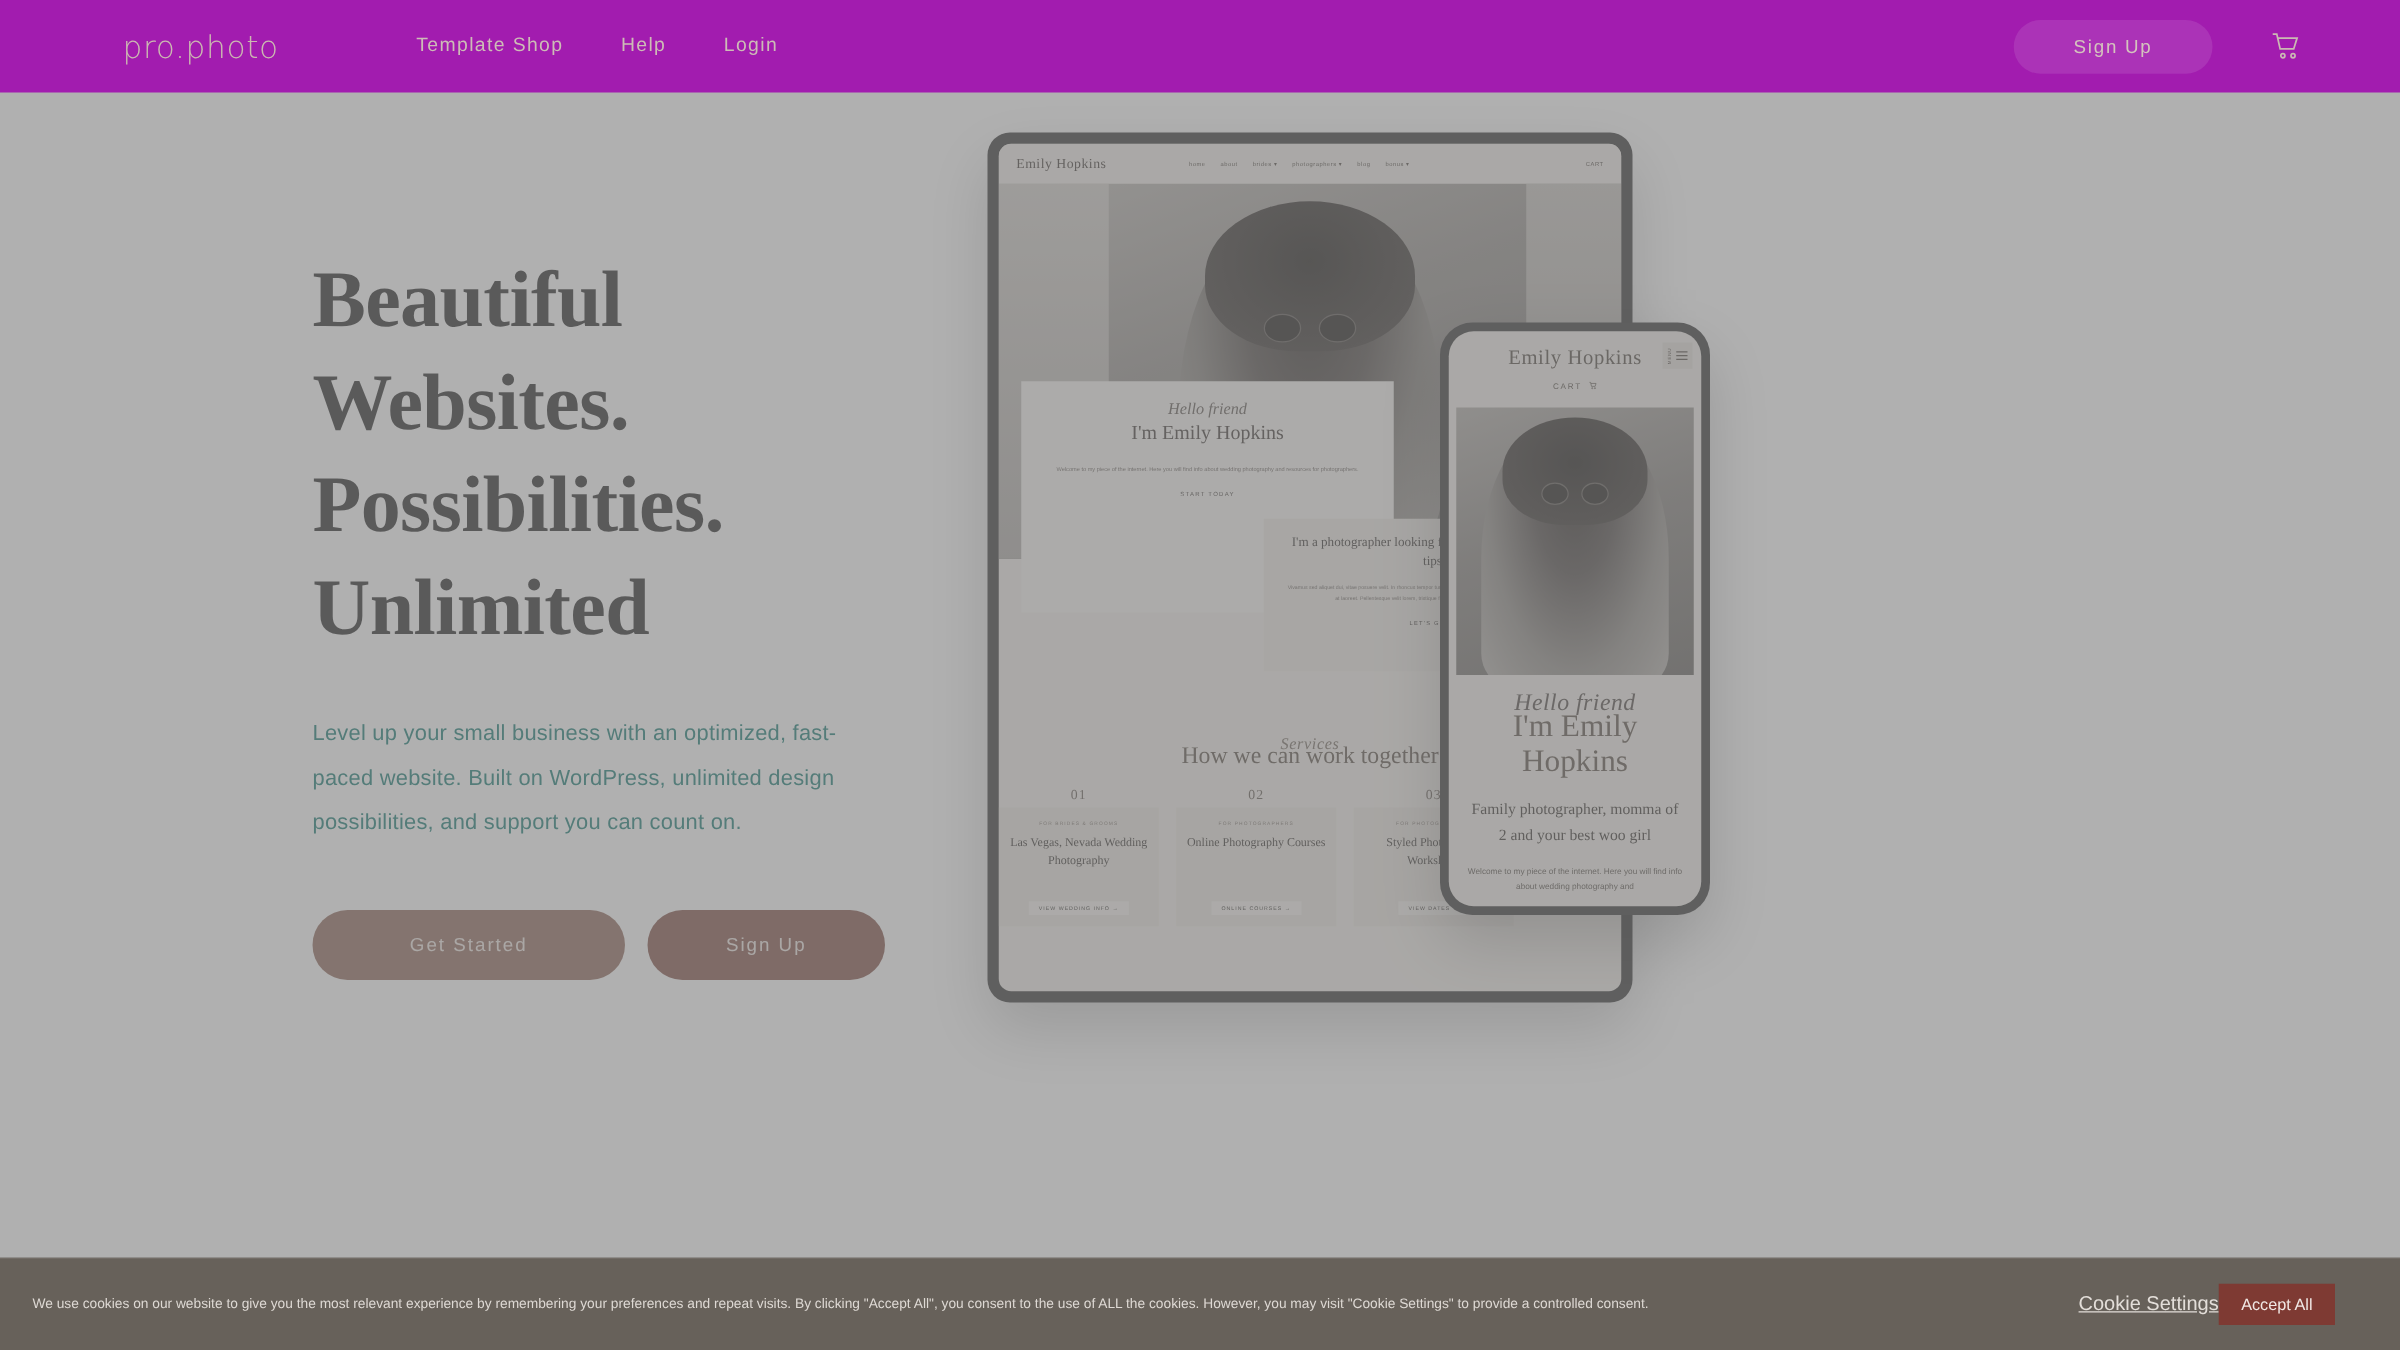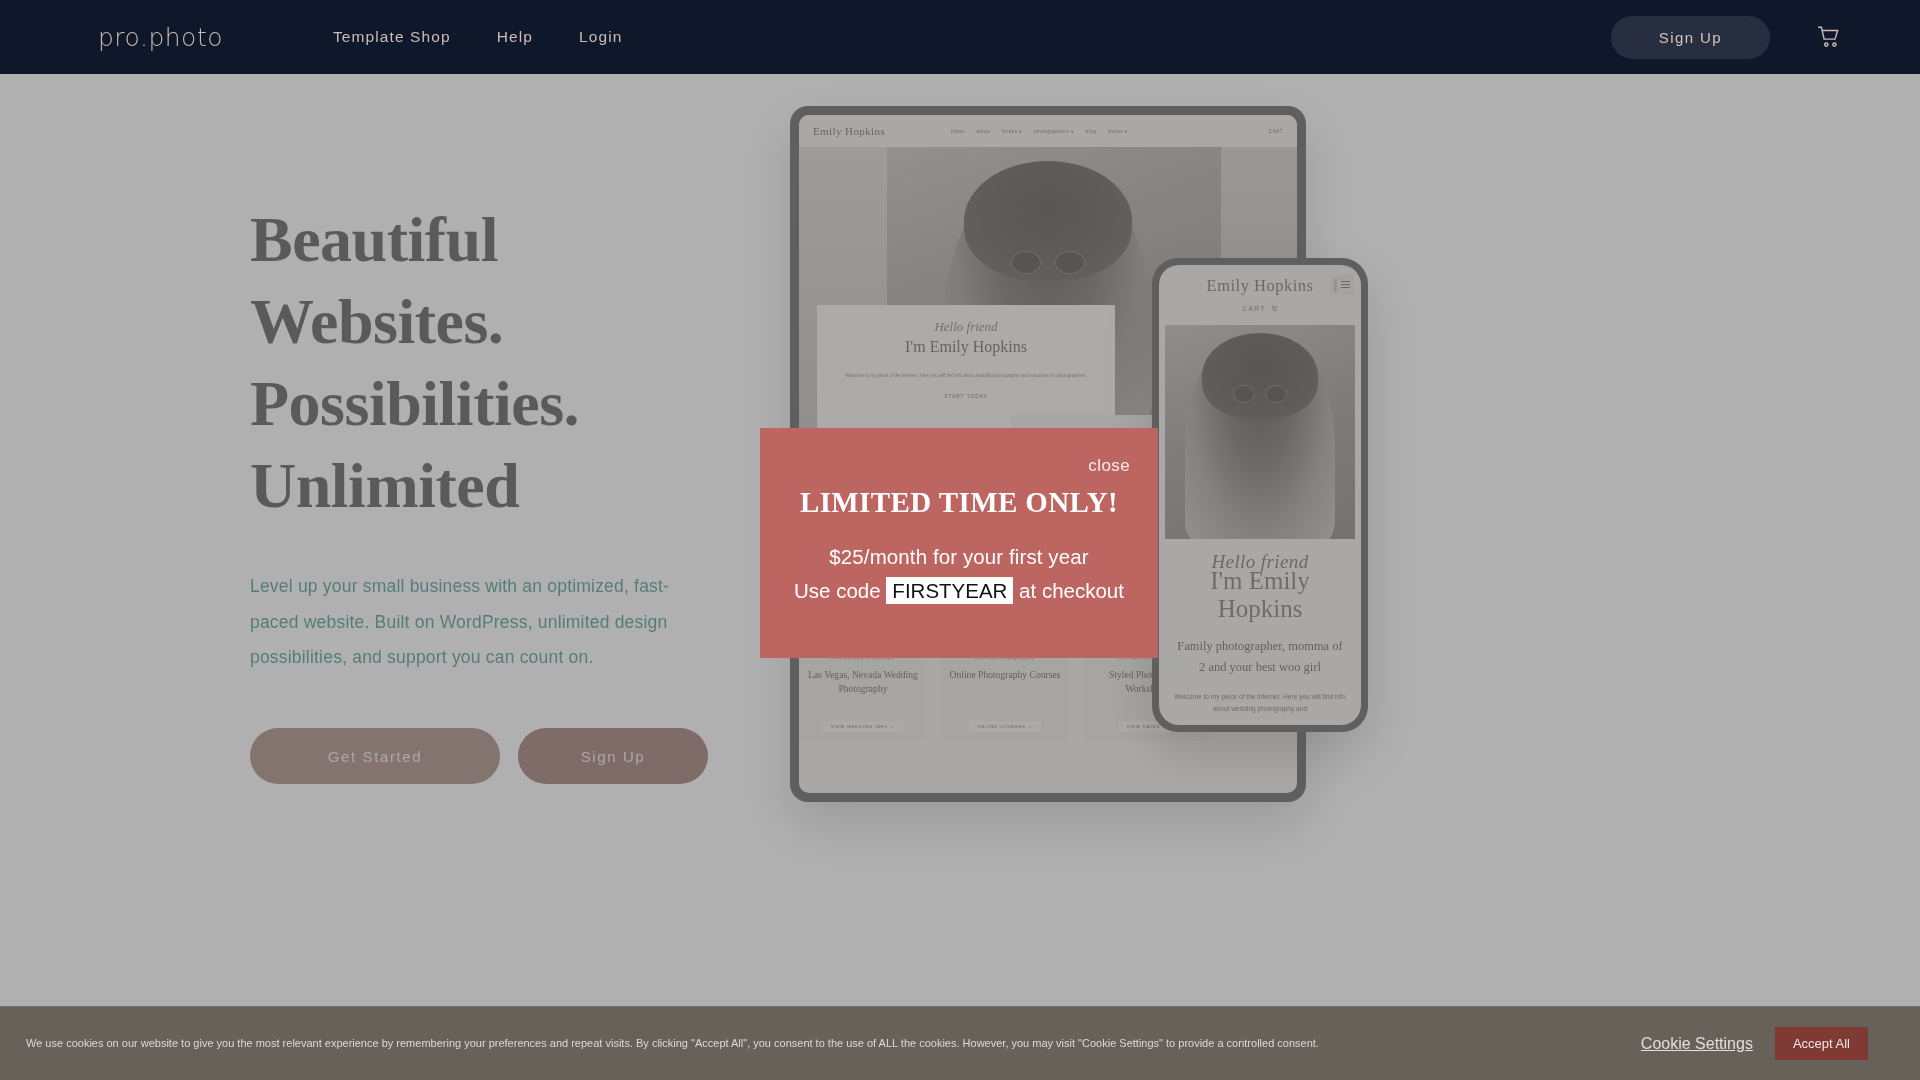--- a/index.html
+++ b/index.html
@@ -20,21 +20,21 @@
     position: absolute; inset: 0;
     background: rgba(128,128,128,0.62);
     z-index: 50;
     pointer-events: none;
   }
 
   
   .site-header {
     position: relative; z-index: 60;
     height: 74px;
-    background: #0f172a;
+    background: #a21caf;
     display: flex; align-items: center;
     padding: 0 78px 0 98px;
   }
   .logo {
     color: #cbb8b1;
     font-size: 25px;
     letter-spacing: .5px;
     font-weight: 300;
     font-family: "DejaVu Sans", sans-serif;
   }
@@ -292,21 +292,21 @@
     height: 74px; background: #67615a;
     z-index: 80;
     display:flex; align-items:center;
     padding: 0 52px 0 26px;
     border-top: 1px solid rgba(255,255,255,.10);
   }
   .cookie-text {
     color: #ded9d4; font-size: 11px; line-height: 1.45;
     max-width: 1330px; font-weight: 300;
   }
-  .cookie-actions { margin-left:auto; display:flex; gap: 22px; }
+  .cookie-actions { margin-left:auto; display:flex; }
   .cookie-settings {
     color:#e3ded9; font-size: 16px; text-decoration: underline; cursor:pointer;
     background:none; border:none; font-family:"Liberation Sans", sans-serif;
   }
   .accept-all {
     background:#7e3a33; color:#f0e7e4; border:none;
     padding: 9px 18px; font-size: 13px; cursor:pointer;
     font-family:"Liberation Sans", sans-serif;
   }
 </style>
@@ -463,26 +463,20 @@
             <div class="p-small">Welcome to my piece of the internet. Here you will find info about wedding photography and</div>
           </div>
         </div>
       </div>
 
     </div>
   </section>
 
   <div id="dim"></div>
 
-  <div class="promo-modal">
-    <button class="promo-close">close</button>
-    <div class="promo-title">LIMITED TIME ONLY!</div>
-    <div class="promo-line1">$25/month for your first year</div>
-    <div class="promo-line2"><span>Use code </span><span class="promo-code">FIRSTYEAR</span><span> at checkout</span></div>
-  </div>
 
   <div class="cookie-bar">
     <div class="cookie-text">We use cookies on our website to give you the most relevant experience by remembering your preferences and repeat visits. By clicking "Accept All", you consent to the use of ALL the cookies. However, you may visit "Cookie Settings" to provide a controlled consent.</div>
     <div class="cookie-actions">
       <button class="cookie-settings">Cookie Settings</button>
       <button class="accept-all">Accept All</button>
     </div>
   </div>
 
 </div>

